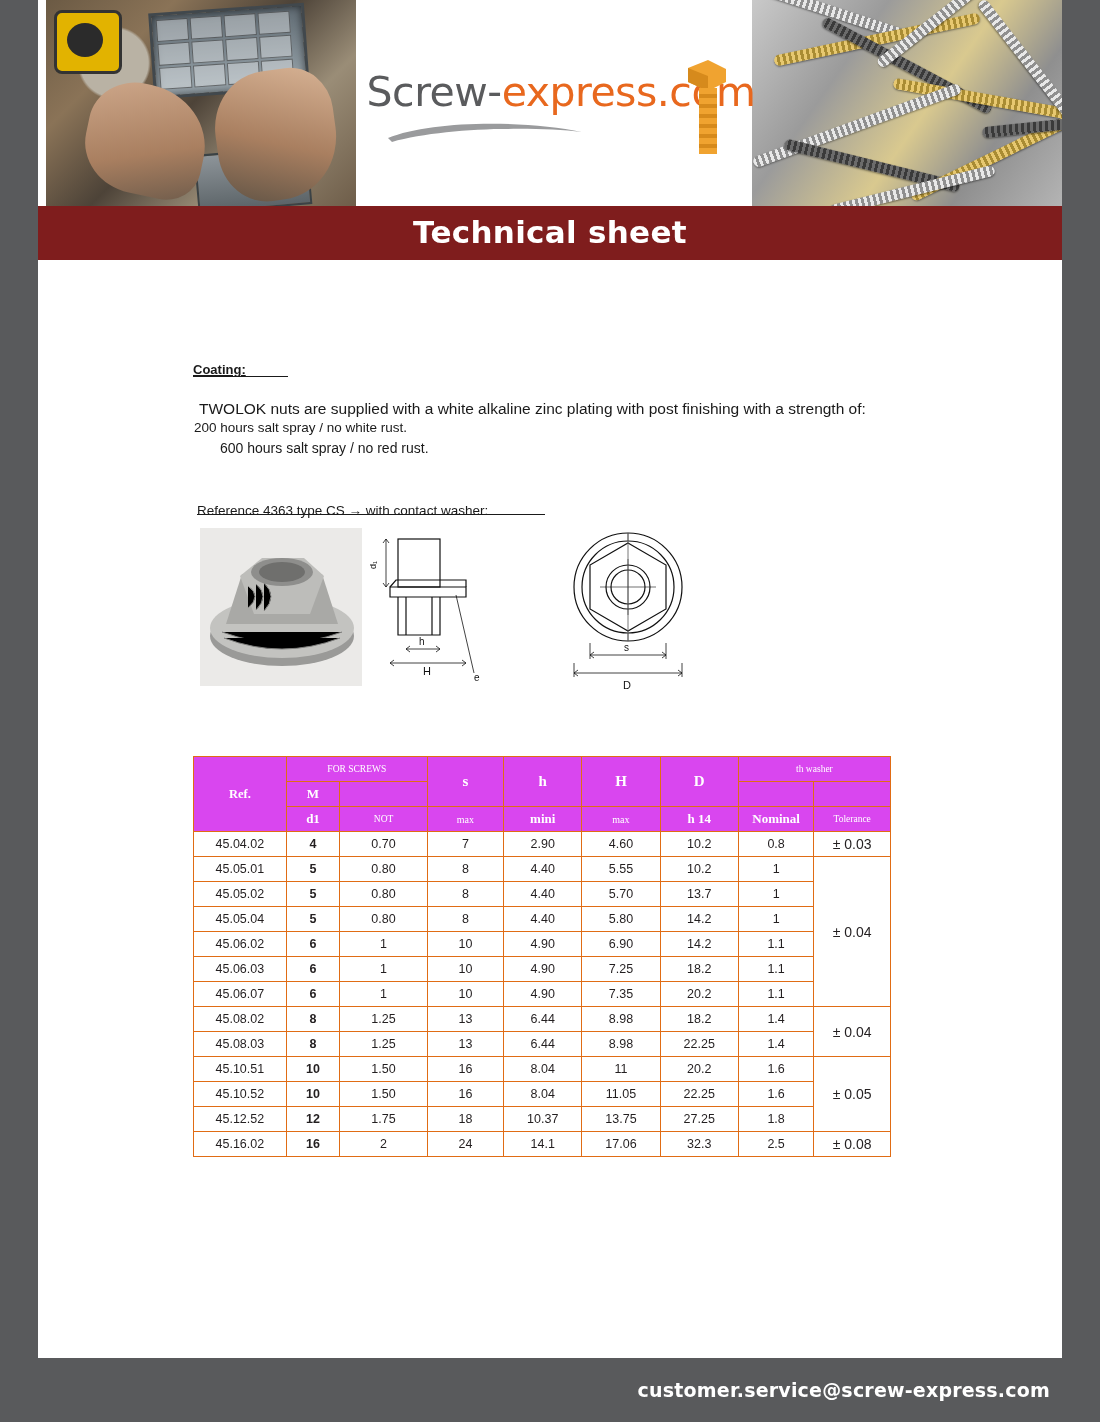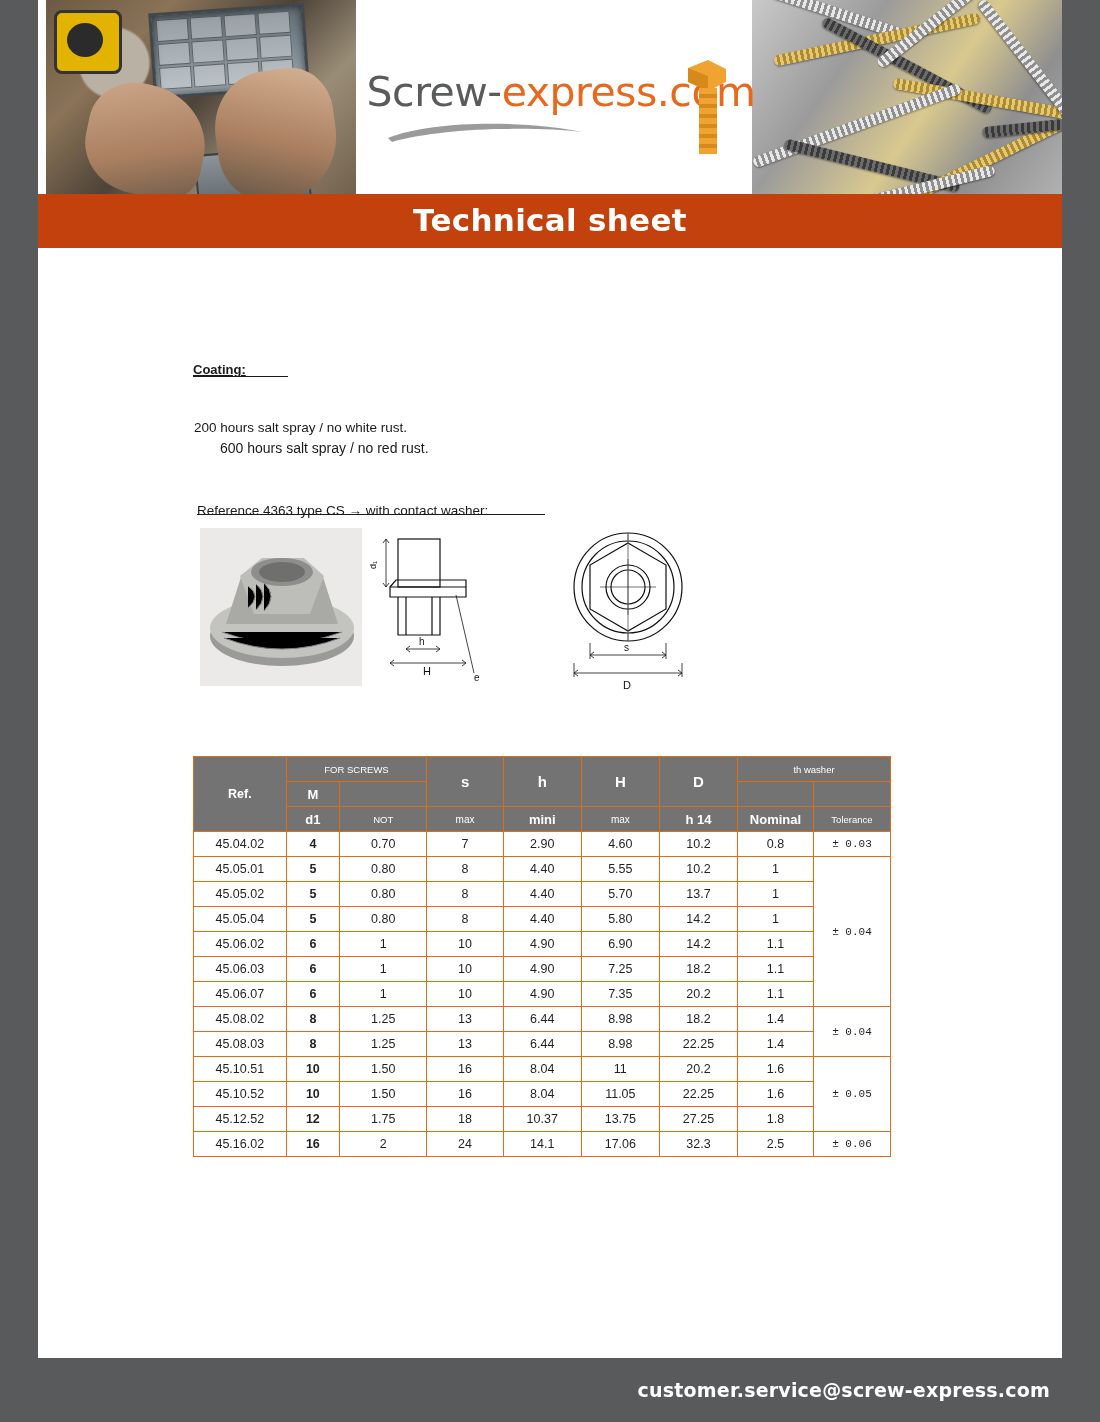--- a/index.html
+++ b/index.html
@@ -163,24 +163,24 @@
   .logo-bolt {
     position: absolute;
     left: 326px;
     top: 60px;
     width: 50px;
     height: 100px;
   }
   .title-band {
     position: absolute;
     left: 38px;
-    top: 194px;
+    top: 206px;
     width: 1024px;
     height: 54px;
-    background: #c2410c;
+    background: #7f1d1d;
   }
   .title-band span {
     position: absolute;
     left: 0; right: 0;
     top: 8px;
     text-align: center;
     color: #ffffff;
     font-family: "DejaVu Sans", sans-serif;
     font-weight: bold;
     font-size: 31px;
@@ -271,23 +271,24 @@
     color: #231f20;
   }
   .tbl td, .tbl th {
     border: 1px solid #e06c14;
     text-align: center;
     padding: 2px 3px;
     height: 20px;
     font-weight: normal;
   }
   .tbl thead td, .tbl thead th {
-    background: #737373;
+    background: #d946ef;
     color: #ffffff;
     font-weight: bold;
+    font-family: Liberation Serif, serif;
   }
   .tbl thead td.sub {
     font-size: 10px;
     font-weight: normal;
   }
   .tbl thead td.big {
     font-size: 15px;
   }
   .tbl thead td.med {
     font-size: 13px;
@@ -297,21 +298,21 @@
     font-weight: normal;
   }
   .tbl tbody td.ref { width: 92px; font-size: 12.5px; }
   .tbl tbody td.m { font-weight: bold; width: 52px; }
   .tbl tbody td.not { width: 90px; }
   .tbl tbody td.s { width: 78px; }
   .tbl tbody td.h { width: 78px; }
   .tbl tbody td.hh { width: 78px; text-align: center; }
   .tbl tbody td.d { width: 78px; }
   .tbl tbody td.nom { width: 72px; }
-  .tbl tbody td.tol { width: 75px; font-size: 11px; font-family: Liberation Mono, monospace; }
+  .tbl tbody td.tol { width: 75px; font-size: 14px; }
   
   .footer-bar {
     position: absolute;
     left: 0;
     top: 1358px;
     width: 1100px;
     height: 64px;
     background: #595a5c;
   }
   .footer-bar span {
@@ -399,20 +400,21 @@
         </g>
       </svg>
     </div>
   </div>
 
   <div class="title-band">
     <span>Technical sheet</span>
   </div>
 
   <div class="coating-label">Coating:</div>
+  <div class="p1">TWOLOK nuts are supplied with a white alkaline zinc plating with post finishing with a strength of:</div>
   <div class="p2">200 hours salt spray / no white rust.</div>
   <div class="p3">600 hours salt spray / no red rust.</div>
 
   <div class="ref-line">Reference 4363 type CS → with contact washer:</div>
   <div class="ref-underline"></div>
 
   <div class="drawings">
 
     <svg class="nut-photo" viewBox="0 0 162 158">
       <rect x="0" y="0" width="162" height="158" fill="#ebeae8"></rect>
@@ -647,21 +649,21 @@
         </tr>
         <tr>
           <td class="ref">45.16.02</td>
           <td class="m">16</td>
           <td class="not">2</td>
           <td class="s">24</td>
           <td class="h">14.1</td>
           <td class="hh">17.06</td>
           <td class="d">32.3</td>
           <td class="nom">2.5</td>
-          <td class="tol" rowspan="1">± 0.06</td>
+          <td class="tol" rowspan="1">± 0.08</td>
         </tr>
       </tbody>
   </table>
 
   <div class="footer-white"></div>
   <div class="footer-bar">
     <span>customer.service@screw-express.com</span>
   </div>
 
 </div>

